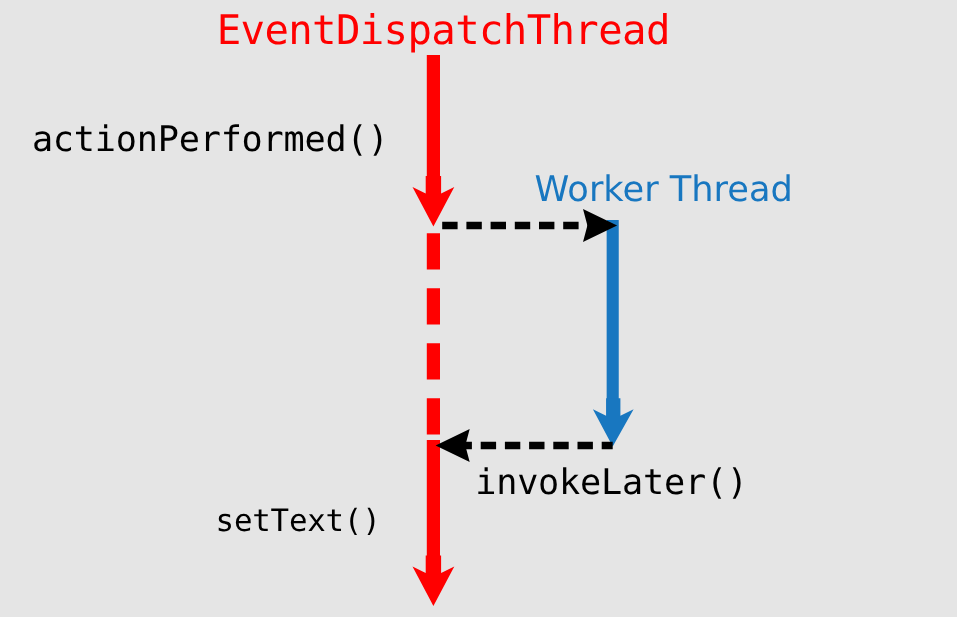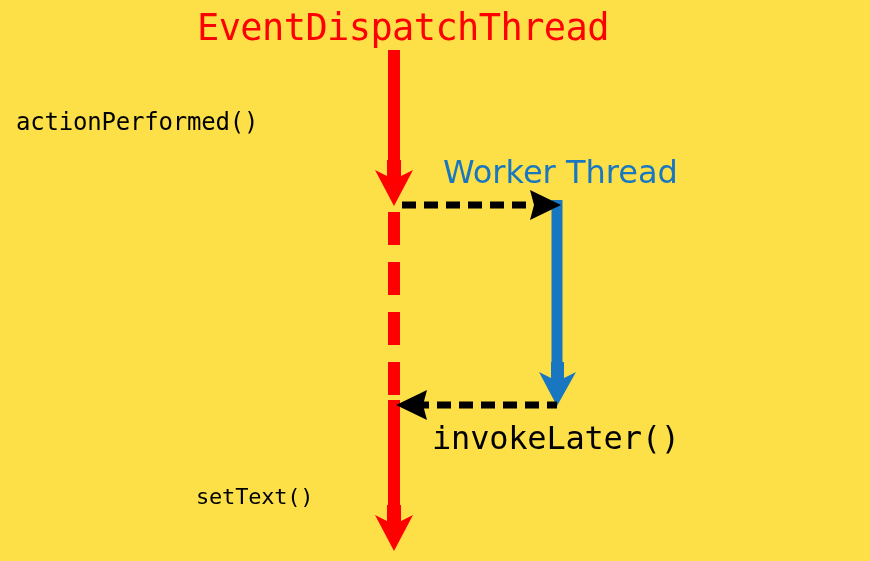--- a/index.html
+++ b/index.html
@@ -10,21 +10,21 @@
   body {
     width: 870px;
     height: 561px;
     overflow: hidden;
     font-family: "DejaVu Sans Mono", monospace;
   }
   #diagram-root {
     position: relative;
     width: 870px;
     height: 561px;
-    background: #fde047;
+    background: #e5e5e5;
   }
   #diagram-svg {
     position: absolute;
     left: 0;
     top: 0;
     width: 870px;
     height: 561px;
     display: block;
   }
   .lbl {
@@ -40,23 +40,23 @@
   .lbl-sans {
     font-family: "DejaVu Sans", sans-serif;
   }
   #label-event-dispatch-thread {
     left: 197px;
     top: 9px;
     font-size: 37px;
     letter-spacing: -0.6px;
   }
   #label-action-performed {
-    left: 16px;
+    left: 29px;
     top: 110px;
-    font-size: 24px;
+    font-size: 32px;
     letter-spacing: -0.2px;
   }
   #label-worker-thread {
     left: 443px;
     top: 156px;
     font-size: 32px;
     letter-spacing: 0px;
   }
   #label-read-huge-file {
     left: 580px;
@@ -66,22 +66,22 @@
   }
   #label-invoke-later {
     left: 416px;
     top: 422px;
     font-size: 32px;
     letter-spacing: -0.2px;
     margin-left: 16px;
   }
   #label-set-text {
     left: 196px;
-    top: 486px;
-    font-size: 22px;
+    top: 460px;
+    font-size: 28px;
     letter-spacing: -0.2px;
   }
 </style>
 </head>
 <body>
 
 <div id="diagram-root">
 
   <svg id="diagram-svg" viewBox="0 0 870 561">
 
@@ -103,20 +103,20 @@
     <path d="M 561 205 L 530 190 L 534 205 L 530 220 Z" fill="#000000"></path>
 
     <line x1="415" y1="405" x2="557" y2="405" stroke="#000000" stroke-width="7" stroke-dasharray="14 8"></line>
     <path d="M 396 405 L 427 390 L 423 405 L 427 420 Z" fill="#000000"></path>
   </svg>
 
   <div class="lbl lbl-mono" id="label-event-dispatch-thread" style="color:#FF0000;">EventDispatchThread</div>
 
   <div class="lbl lbl-mono" id="label-action-performed" style="color:#000000;">actionPerformed()</div>
 
-  <div class="lbl lbl-sans" id="label-worker-thread" style="color:#1877C0;">Worker Thread</div>
+  <div class="lbl lbl-sans" id="label-worker-thread" style="color:#1877C0;margin-left:43px;">Worker Thread</div>
 
 
   <div class="lbl lbl-mono" id="label-invoke-later" style="color:#000000;">invokeLater()</div>
 
   <div class="lbl lbl-mono" id="label-set-text" style="color:#000000;">setText()</div>
 
 </div>
 
 </body></html>

